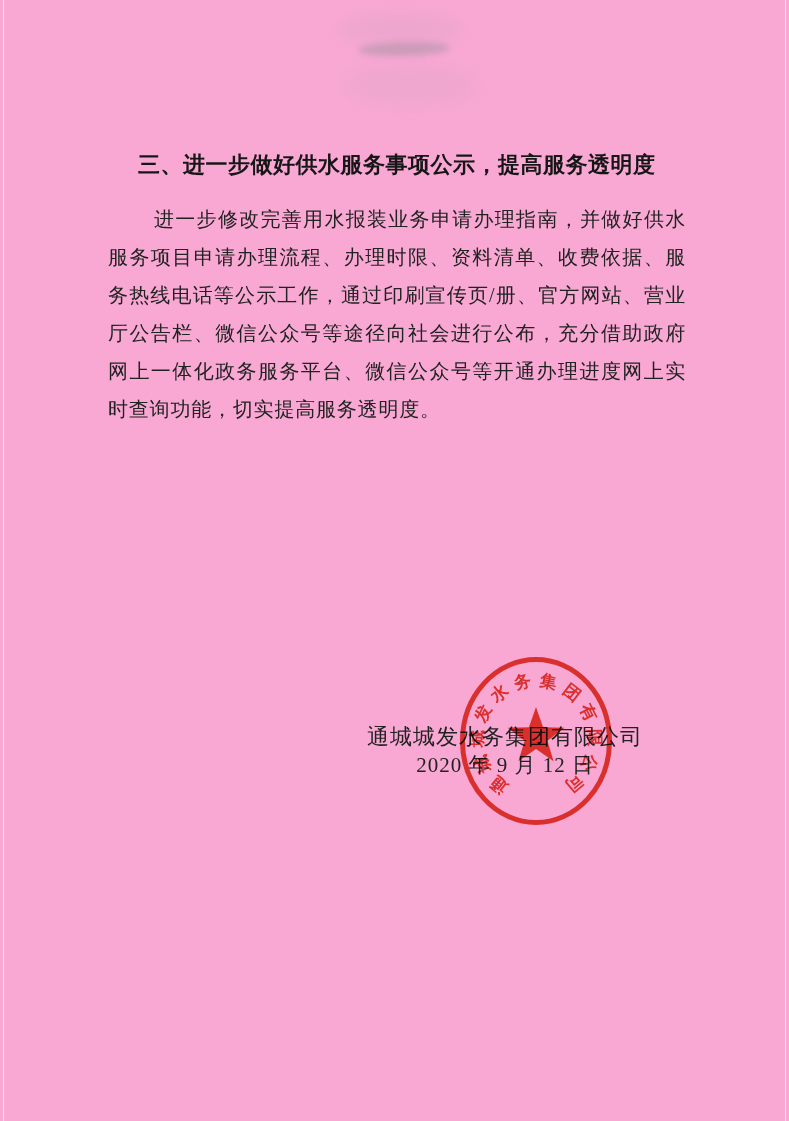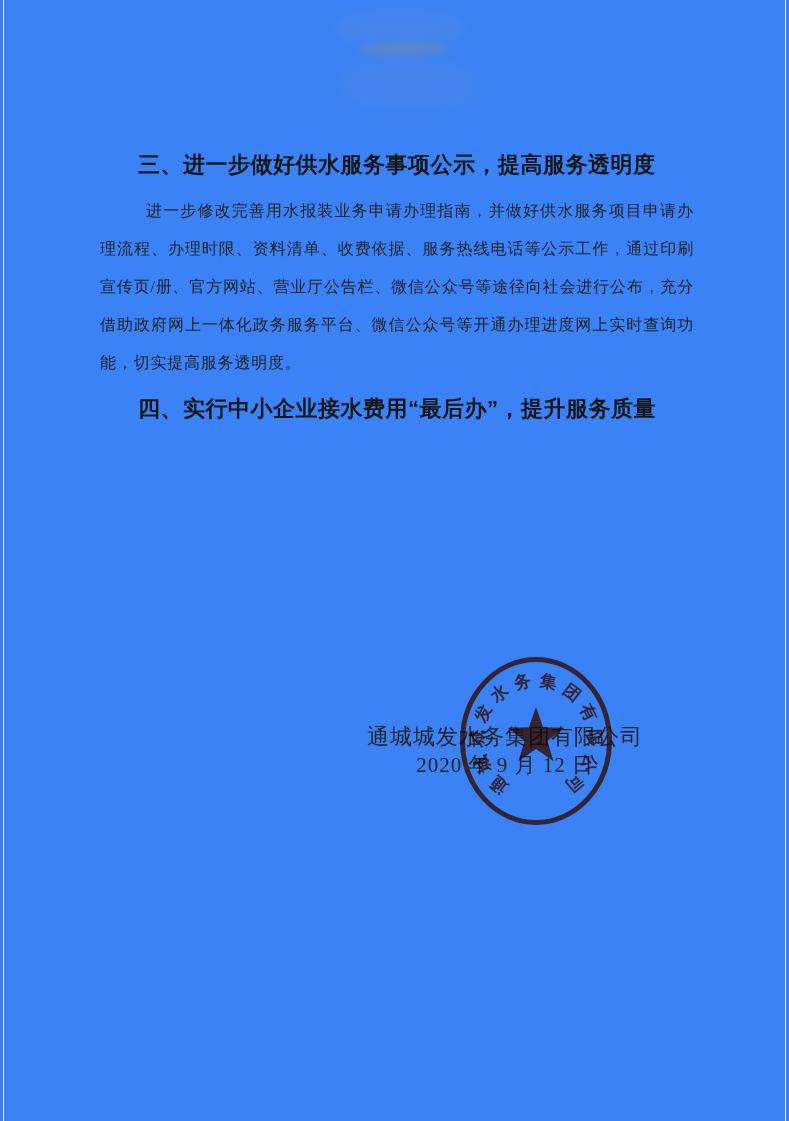--- a/index.html
+++ b/index.html
@@ -6,21 +6,21 @@
     margin: 0;
     padding: 0;
     width: 789px;
     height: 1121px;
     background: #fdfdfd;
     overflow: hidden;
   }
   .page {
     position: absolute;
     inset: 0;
-    background: #3b82f6;
+    background: #f9a8d4;
   }
   .page::before {
     content: "";
     position: absolute;
     left: 3px; top: 0; bottom: 0;
     width: 1px;
     background: #ececec;
   }
   .page::after {
     content: "";
@@ -57,23 +57,23 @@
     margin: 0;
     font-family: "Liberation Sans", sans-serif;
     font-weight: 700;
     font-size: 22px;
     line-height: 38px;
     text-indent: 46px;
     letter-spacing: 0.5px;
     color: #161616;
   }
   .sec-body {
-    margin: 8px;
+    margin: 16px;
     font-family: Liberation Serif, serif;
-    font-size: 16px;
+    font-size: 20px;
     line-height: 38px;
     text-indent: 46px;
     text-align: justify;
     letter-spacing: 0.8px;
     word-break: break-all;
     color: #222;
   }
 
   .signature {
     position: absolute;
@@ -118,21 +118,20 @@
 
 <div class="page">
 
   <div class="smudge smudge-b"></div>
   <div class="smudge smudge-c"></div>
   <div class="smudge smudge-a"></div>
 
   <div class="content">
     <h3 class="sec-heading">三、进一步做好供水服务事项公示，提高服务透明度</h3>
     <p class="sec-body">进一步修改完善用水报装业务申请办理指南，并做好供水服务项目申请办理流程、办理时限、资料清单、收费依据、服务热线电话等公示工作，通过印刷宣传页/册、官方网站、营业厅公告栏、微信公众号等途径向社会进行公布，充分借助政府网上一体化政务服务平台、微信公众号等开通办理进度网上实时查询功能，切实提高服务透明度。</p>
-    <h3 class="sec-heading">四、实行中小企业接水费用“最后办”，提升服务质量</h3>
   </div>
 
   <div class="signature">
     <div class="company">通城城发水务集团有限公司</div>
     <div class="date">2020 年 9 月 12 日</div>
   </div>
 
   <div class="seal">
     <svg viewBox="0 0 156 172" xmlns="http://www.w3.org/2000/svg">
       <defs>

